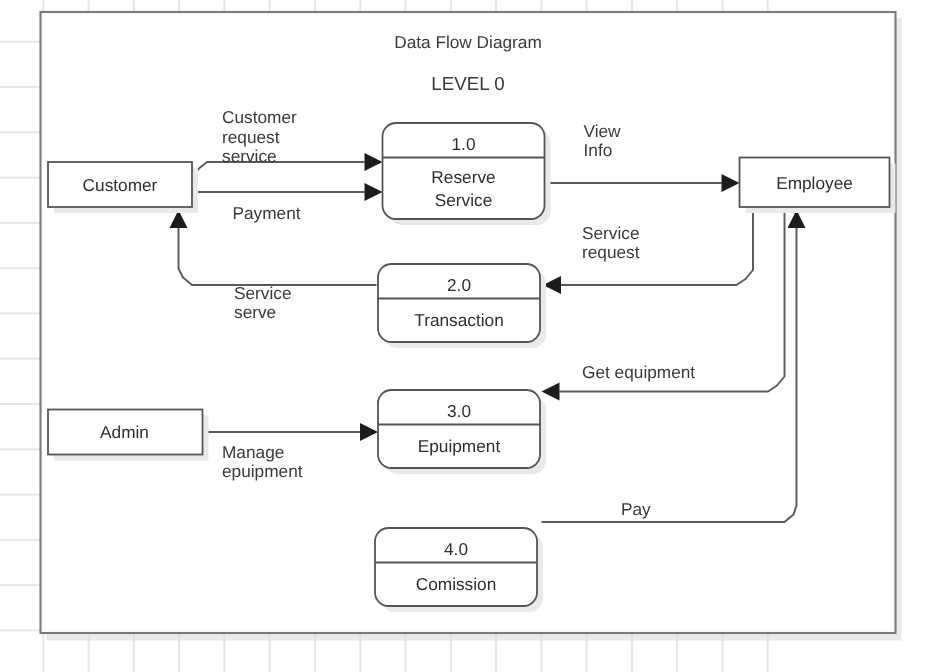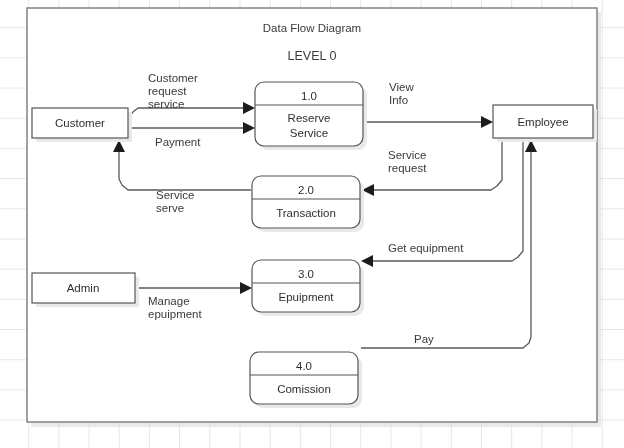--- a/index.html
+++ b/index.html
@@ -11,21 +11,21 @@
     width: 624px;
     height: 448px;
     overflow: hidden;
     font-family: "Liberation Sans", sans-serif;
     position: relative;
   }
   #canvas-root {
     position: absolute;
     left: 0;
     top: 0;
-    width: 624px;
+    width: 532px;
     height: 448px;
     background-color: #ffffff;
     background-image:
       linear-gradient(to right, #e3e6ea 1px, transparent 1px),
       linear-gradient(to bottom, #e3e6ea 1px, transparent 1px);
     background-size: 30.2px 30.2px;
     background-position: -2px -3px;
   }
   svg#diagram {
     position: absolute;

